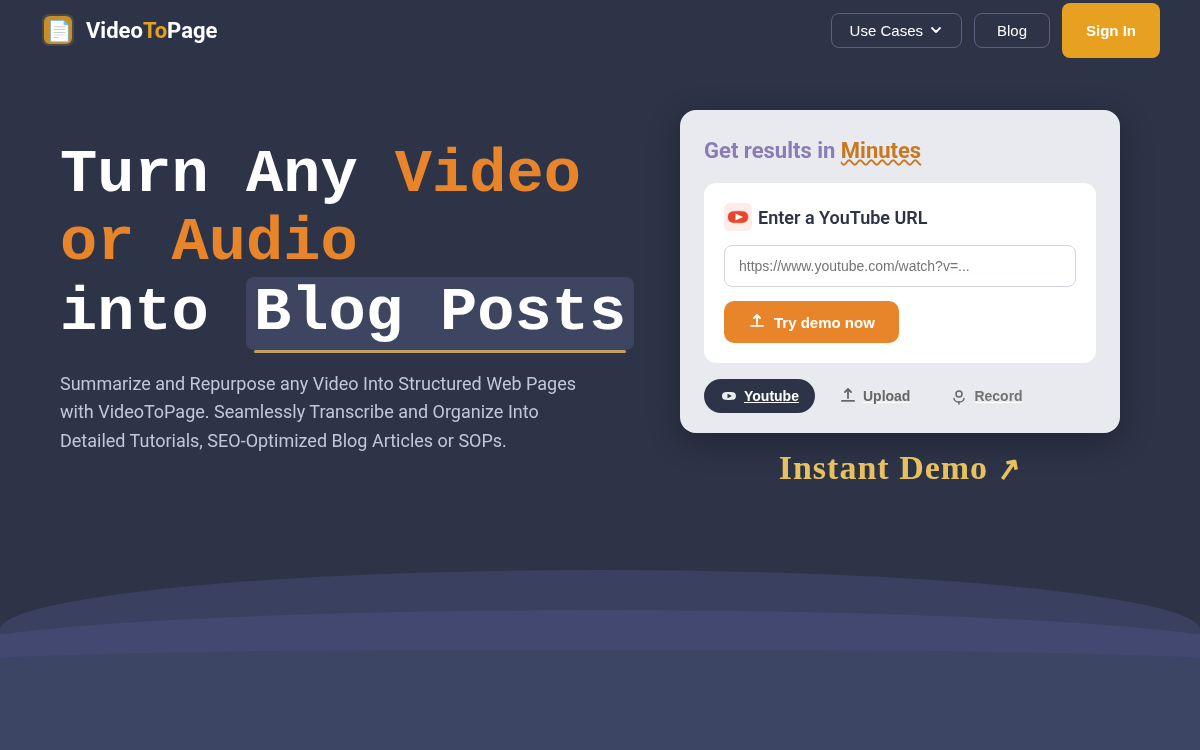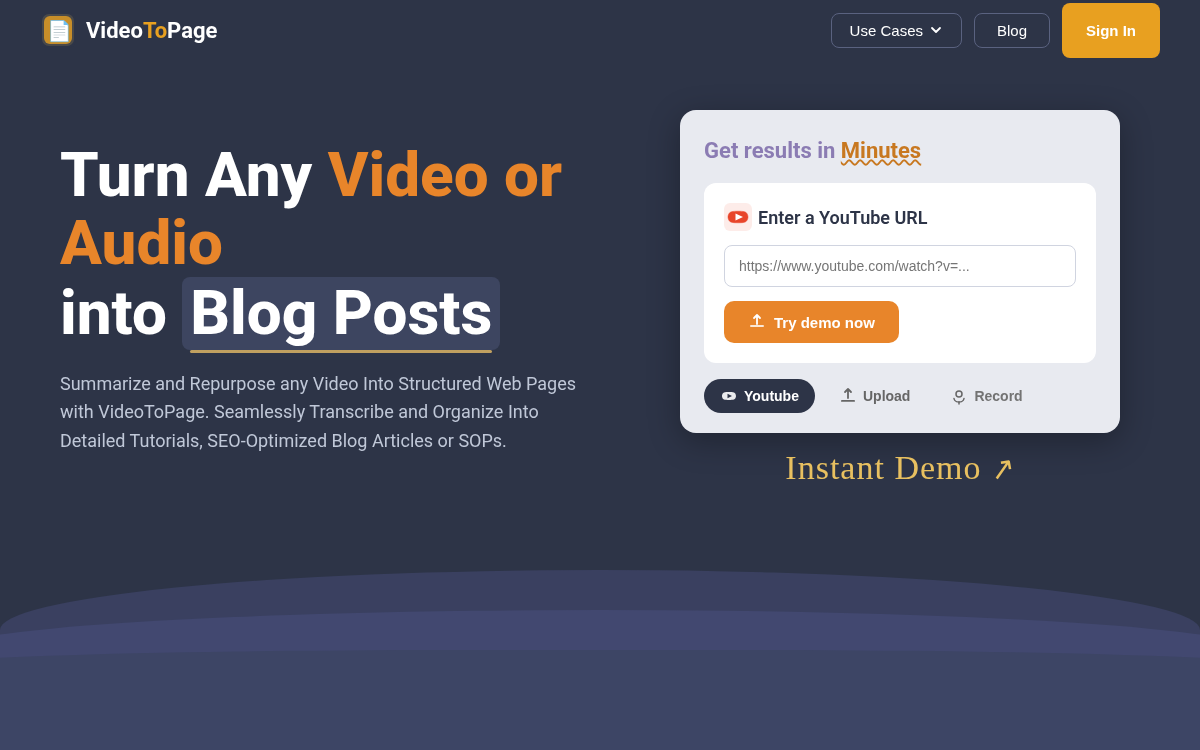--- a/index.html
+++ b/index.html
@@ -100,20 +100,21 @@
     .hero-left {
       flex: 1;
       max-width: 580px;
     }
 
     .hero-title {
       font-size: 62px;
       font-weight: 800;
       line-height: 1.1;
       margin-bottom: 20px;
+      font-family: Liberation Mono, monospace;
     }
 
     .hero-title .orange {
       color: #e8852a;
     }
 
     .hero-title .highlight {
       background: #3d4560;
       border-radius: 8px;
       padding: 2px 8px;
@@ -219,20 +220,21 @@
       font-weight: 700;
       cursor: pointer;
       width: auto;
     }
 
     .card-tabs {
       display: flex;
       align-items: flex-end;
       gap: 8px;
       margin-top: 4px;
+      text-decoration: underline;
     }
 
     .tab-btn {
       display: flex;
       align-items: center;
       gap: 6px;
       padding: 8px 16px;
       border-radius: 20px;
       font-size: 14px;
       font-weight: 600;
@@ -258,20 +260,21 @@
     
     .instant-demo {
       margin-top: 16px;
       font-family: 'Brush Script MT', cursive;
       font-size: 32px;
       color: #e8c060;
       display: flex;
       align-items: center;
       gap: 8px;
       align-self: center;
+      font-weight: bold;
     }
 
     .arrow-scribble {
       font-size: 28px;
       color: #e8c060;
       display: inline-block;
       transform: rotate(-15deg);
     }
 
     

